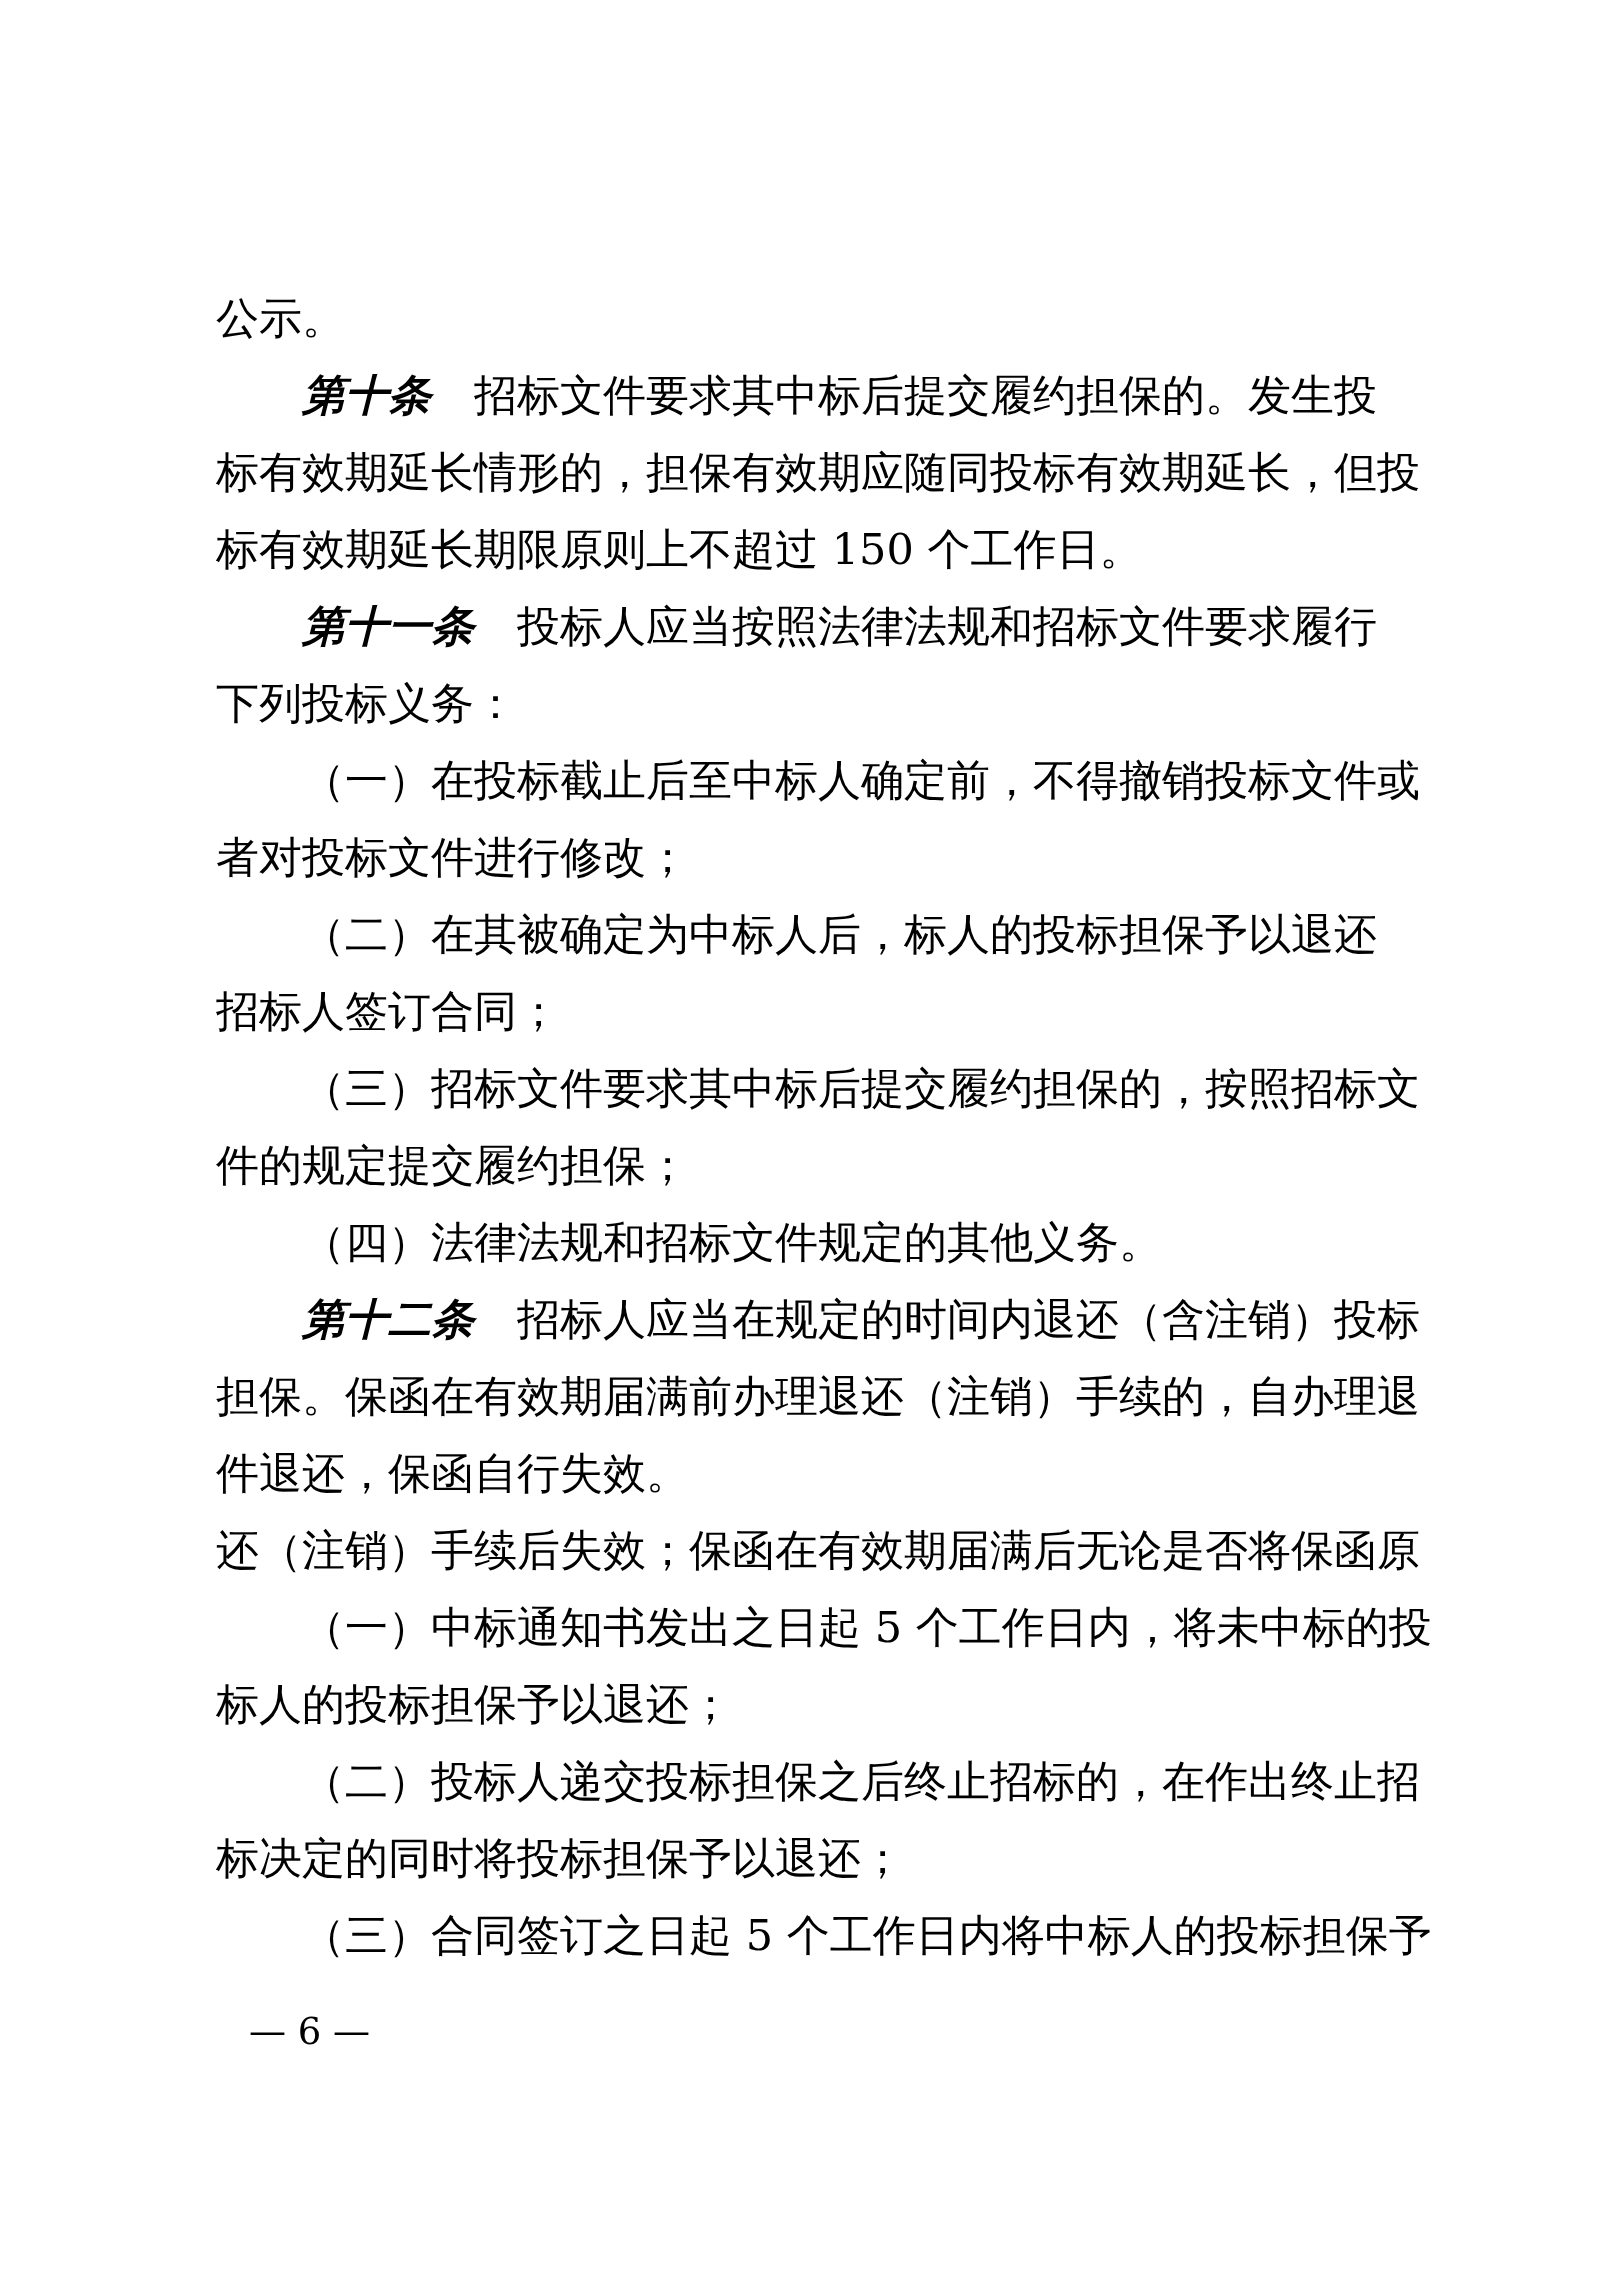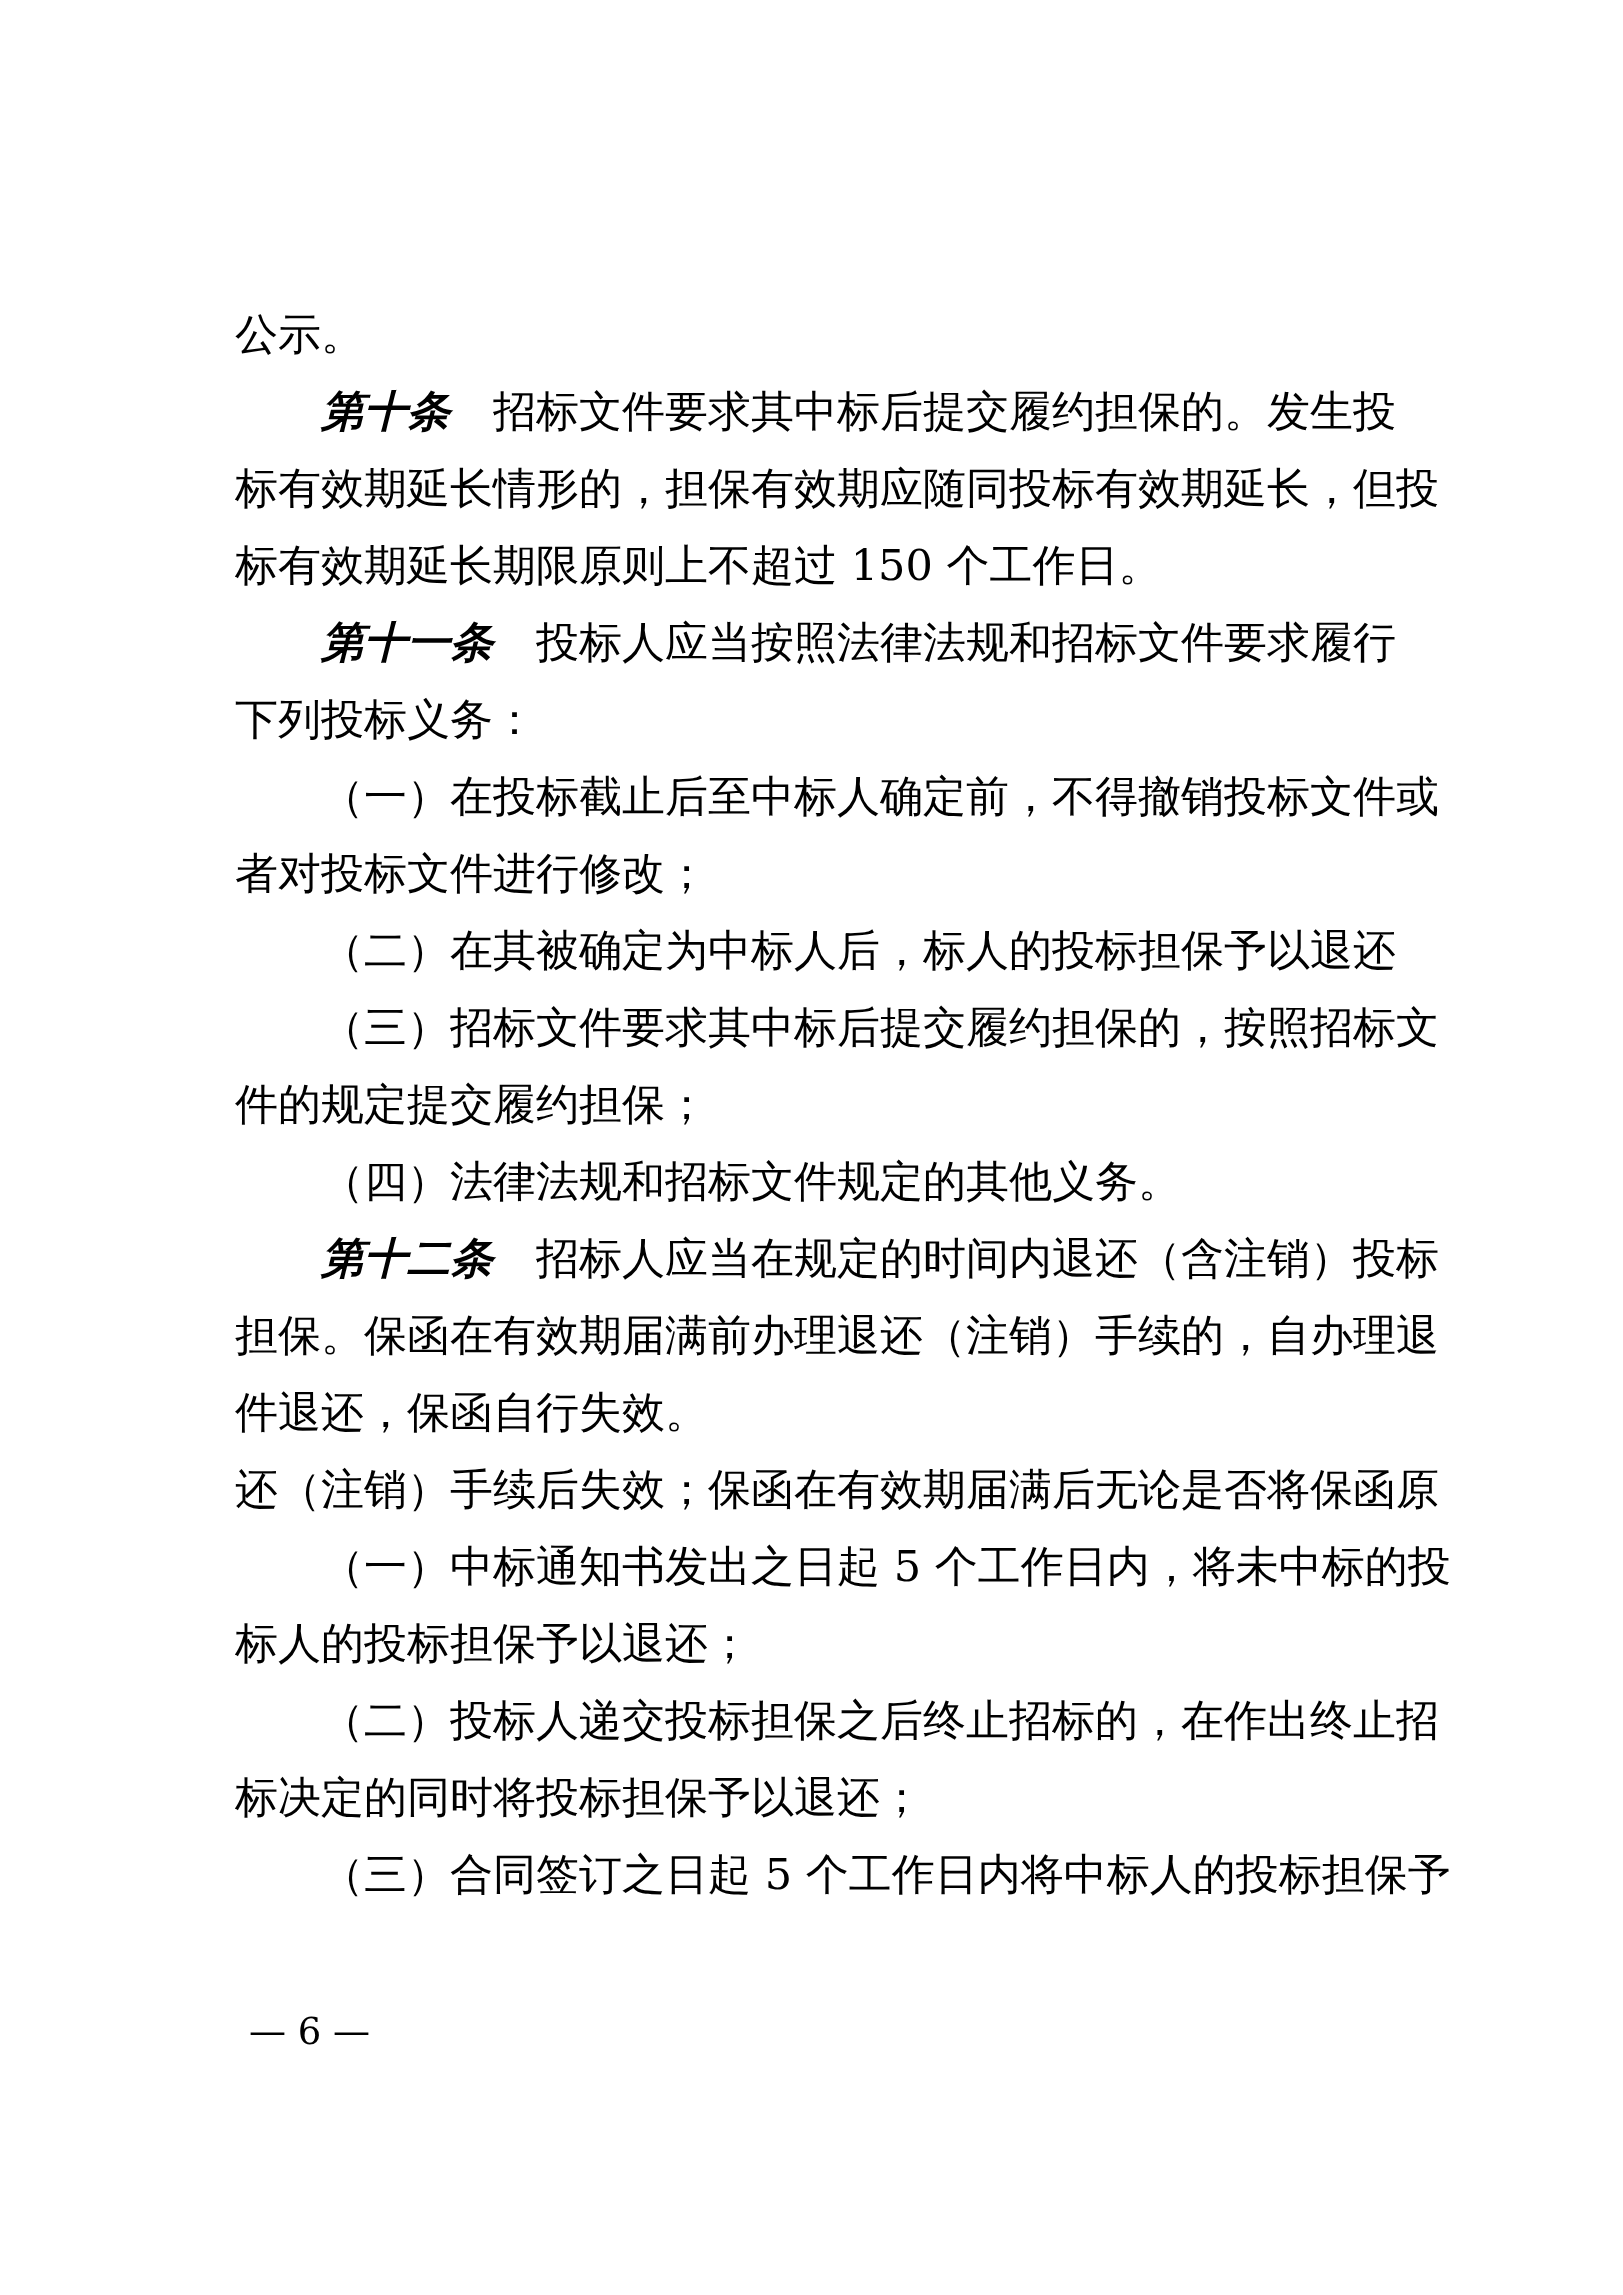--- a/index.html
+++ b/index.html
@@ -12,23 +12,22 @@
     width: 1623px;
     height: 2295px;
     background: #ffffff;
     color: #000000;
     font-family: "DejaVu Serif", "Liberation Serif", serif;
     overflow: hidden;
   }
   .text-block {
     position: absolute;
     left: 216px;
-    top: 296px;
+    top: 280px;
     width: 1201px;
-    margin-left: 19px;
   }
   .line {
     height: 77px;
     line-height: 77px;
     font-size: 43px;
     white-space: pre;
     letter-spacing: 0;
   }
   .line.indent {
     text-indent: 2em;
@@ -63,20 +62,21 @@
     <div class="line indent"><span class="head">第十一条</span><span>　投标人应当按照法律法规和招标文件要求履行</span></div>
 
     <div class="line"><span>下列投标义务：</span></div>
 
     <div class="line indent"><span>（一）在投标截止后至中标人确定前，不得撤销投标文件或</span></div>
 
     <div class="line"><span>者对投标文件进行修改；</span></div>
 
     <div class="line indent"><span>（二）在其被确定为中标人后，标人的投标担保予以退还</span></div>
 
+    <div class="line"><span>招标人签订合同；</span></div>
 
     <div class="line indent"><span>（三）招标文件要求其中标后提交履约担保的，按照招标文</span></div>
 
     <div class="line"><span>件的规定提交履约担保；</span></div>
 
     <div class="line indent"><span>（四）法律法规和招标文件规定的其他义务。</span></div>
 
     <div class="line indent"><span class="head">第十二条</span><span>　招标人应当在规定的时间内退还（含注销）投标</span></div>
 
     <div class="line"><span>担保。保函在有效期届满前办理退还（注销）手续的，自办理退</span></div>

